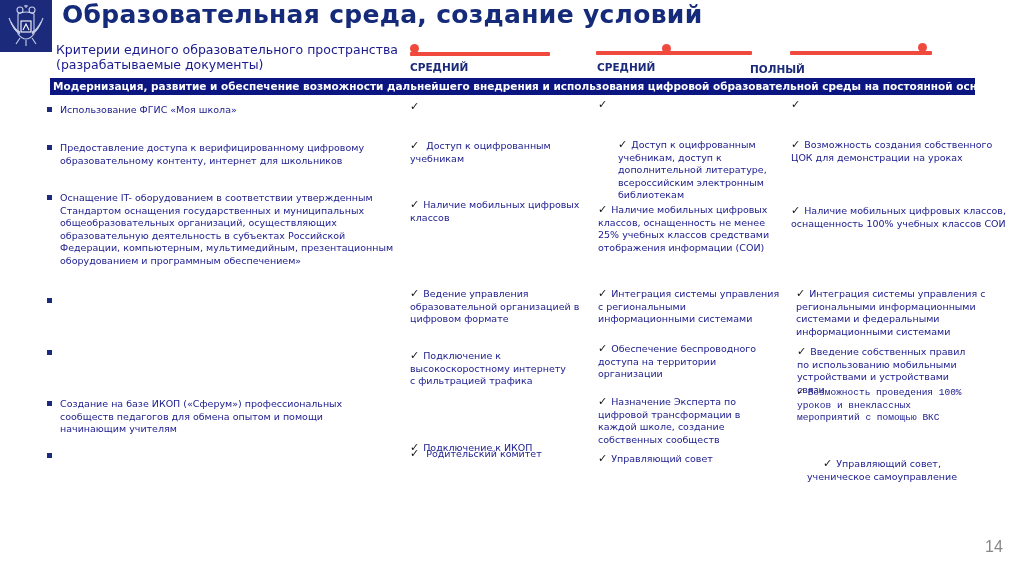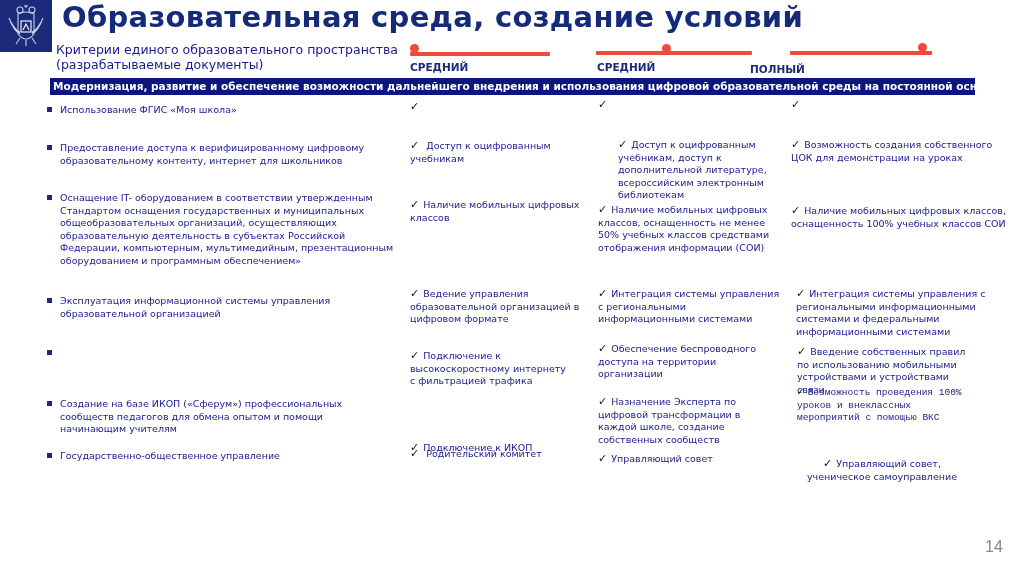--- a/index.html
+++ b/index.html
@@ -6,21 +6,21 @@
     html, body { width: 1024px; height: 576px; background: #ffffff; overflow: hidden; }
     body { position: relative; font-family: "DejaVu Sans", "Liberation Sans", sans-serif; color: #1a1a8c; }
 
     .emblem {
       position: absolute; left: 0; top: 0; width: 52px; height: 52px;
       background: #1b2a7a; display: flex; align-items: center; justify-content: center;
     }
     .emblem svg { width: 40px; height: 44px; }
 
     .title {
-      position: absolute; left: 62px; top: 0px; font-size: 29px; font-weight: bold;
+      position: absolute; left: 62px; top: 0px; font-size: 25px; font-weight: bold;
       color: #152b7a; letter-spacing: 0.3px; white-space: nowrap;
     }
     .subtitle {
       position: absolute; left: 56px; top: 42px; font-size: 12.5px; color: #1a1a8c;
       line-height: 15px; white-space: pre-line;
     }
 
     .level { position: absolute; }
     .level .bar { position: absolute; height: 4px; background: #f04a3e; border-radius: 1px; }
     .level .dot { position: absolute; width: 9px; height: 9px; border-radius: 50%; background: #f04a3e; }
@@ -116,29 +116,28 @@
 </div>
 
 <div class="criterion" style="top:192px; width:355px;">
   <span class="bullet"></span>
   <span>Оснащение IT- оборудованием в соответствии утвержденным Стандартом оснащения государственных и муниципальных общеобразовательных организаций, осуществляющих образовательную деятельность в субъектах Российской Федерации, компьютерным, мультимедийным, презентационным оборудованием и программным обеспечением»</span>
 </div>
 <div class="cell" style="left:410px; top:199px; width:170px;">
   <span class="check">✓</span><span>Наличие мобильных цифровых классов</span>
 </div>
 <div class="cell" style="left:598px; top:204px; width:182px;">
-  <span class="check">✓</span><span>Наличие мобильных цифровых классов, оснащенность не менее 50% учебных классов  средствами отображения информации (СОИ)</span>
+  <span class="check">✓</span><span>Наличие мобильных цифровых классов, оснащенность не менее 25% учебных классов  средствами отображения информации (СОИ)</span>
 </div>
 <div class="cell" style="left:791px; top:205px; width:225px;">
   <span class="check">✓</span><span>Наличие мобильных цифровых классов, оснащенность 100% учебных классов СОИ</span>
 </div>
 
 <div class="criterion" style="top:295px; width:300px;">
   <span class="bullet"></span>
-  <span>Эксплуатация информационной системы управления образовательной организацией</span>
 </div>
 <div class="cell" style="left:410px; top:288px; width:172px;">
   <span class="check">✓</span><span>Ведение управления образовательной организацией в цифровом формате</span>
 </div>
 <div class="cell" style="left:598px; top:288px; width:185px;">
   <span class="check">✓</span><span>Интеграция системы управления с региональными информационными системами</span>
 </div>
 <div class="cell" style="left:796px; top:288px; width:228px;">
   <span class="check">✓</span><span>Интеграция системы управления с региональными информационными системами и федеральными информационными системами</span>
 </div>
@@ -165,21 +164,20 @@
 </div>
 <div class="cell" style="left:598px; top:396px; width:180px;">
   <span class="check">✓</span><span>Назначение Эксперта по цифровой трансформации в каждой школе, создание собственных сообществ</span>
 </div>
 <div class="cell" style="left:797px; top:386px; width:180px;font-family:Liberation Mono, monospace;">
   <span class="check">✓</span><span>Возможность проведения 100% уроков и внеклассных мероприятий с помощью ВКС</span>
 </div>
 
 <div class="criterion" style="top:450px; width:340px;">
   <span class="bullet"></span>
-  <span>Государственно-общественное управление</span>
 </div>
 <div class="cell" style="left:410px; top:448px; width:170px;">
   <span class="check">✓</span><span> Родительский комитет</span>
 </div>
 <div class="cell" style="left:598px; top:453px; width:180px;">
   <span class="check">✓</span><span>Управляющий совет</span>
 </div>
 <div class="cell" style="left:797px; top:458px; width:170px;text-align:center;">
   <span class="check">✓</span><span>Управляющий совет, ученическое самоуправление</span>
 </div>

